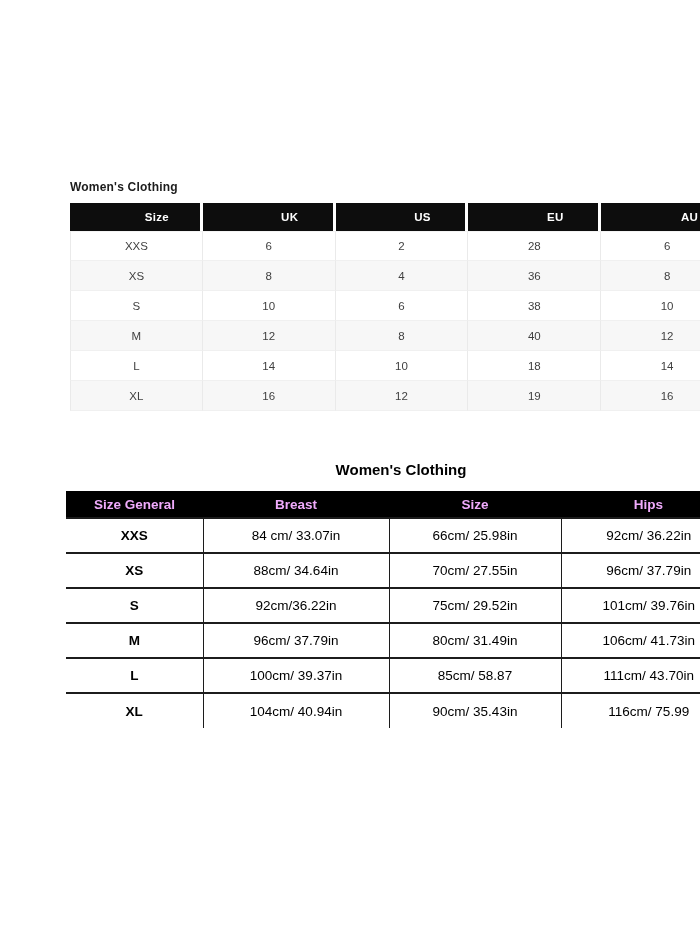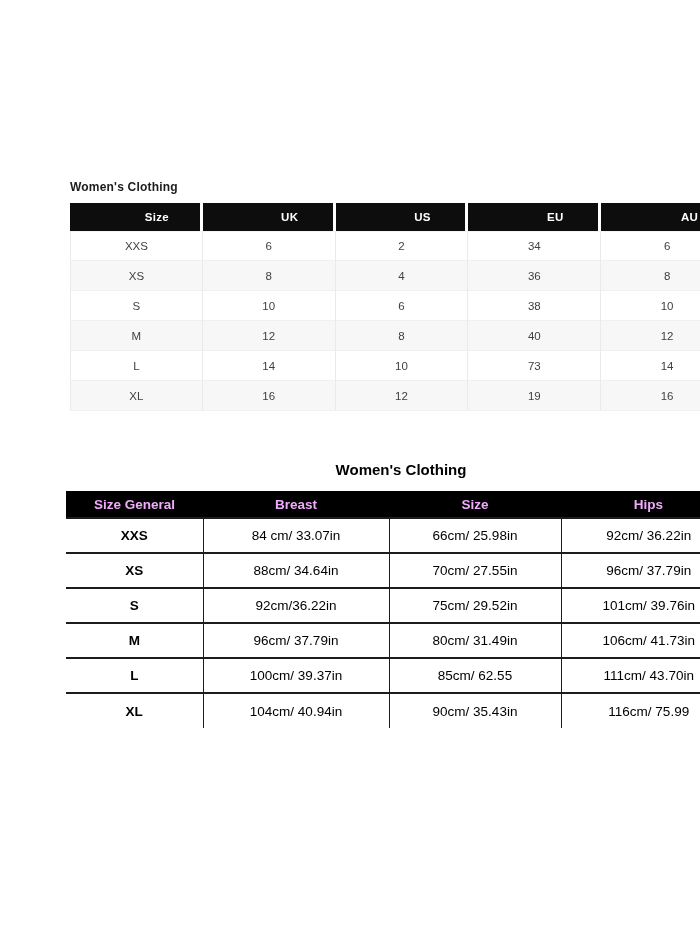--- a/index.html
+++ b/index.html
@@ -123,21 +123,21 @@
             <th>US</th>
             <th>EU</th>
             <th>AU</th>
           </tr>
       </thead>
       <tbody>
           <tr>
             <td>XXS</td>
             <td>6</td>
             <td>2</td>
-            <td>34</td>
+            <td>28</td>
             <td>6</td>
           </tr>
           <tr class="alt">
             <td>XS</td>
             <td>8</td>
             <td>4</td>
             <td>36</td>
             <td>8</td>
           </tr>
           <tr>
@@ -151,21 +151,21 @@
             <td>M</td>
             <td>12</td>
             <td>8</td>
             <td>40</td>
             <td>12</td>
           </tr>
           <tr>
             <td>L</td>
             <td>14</td>
             <td>10</td>
-            <td>73</td>
+            <td>18</td>
             <td>14</td>
           </tr>
           <tr class="alt">
             <td>XL</td>
             <td>16</td>
             <td>12</td>
             <td>19</td>
             <td>16</td>
           </tr>
         </tbody>
@@ -204,21 +204,21 @@
           </tr>
           <tr>
             <td>M</td>
             <td>96cm/ 37.79in</td>
             <td>80cm/ 31.49in</td>
             <td>106cm/ 41.73in</td>
           </tr>
           <tr>
             <td>L</td>
             <td>100cm/ 39.37in</td>
-            <td>85cm/ 62.55</td>
+            <td>85cm/ 58.87</td>
             <td>111cm/ 43.70in</td>
           </tr>
           <tr>
             <td>XL</td>
             <td>104cm/ 40.94in</td>
             <td>90cm/ 35.43in</td>
             <td>116cm/ 75.99</td>
           </tr>
         </tbody>
     </table>

